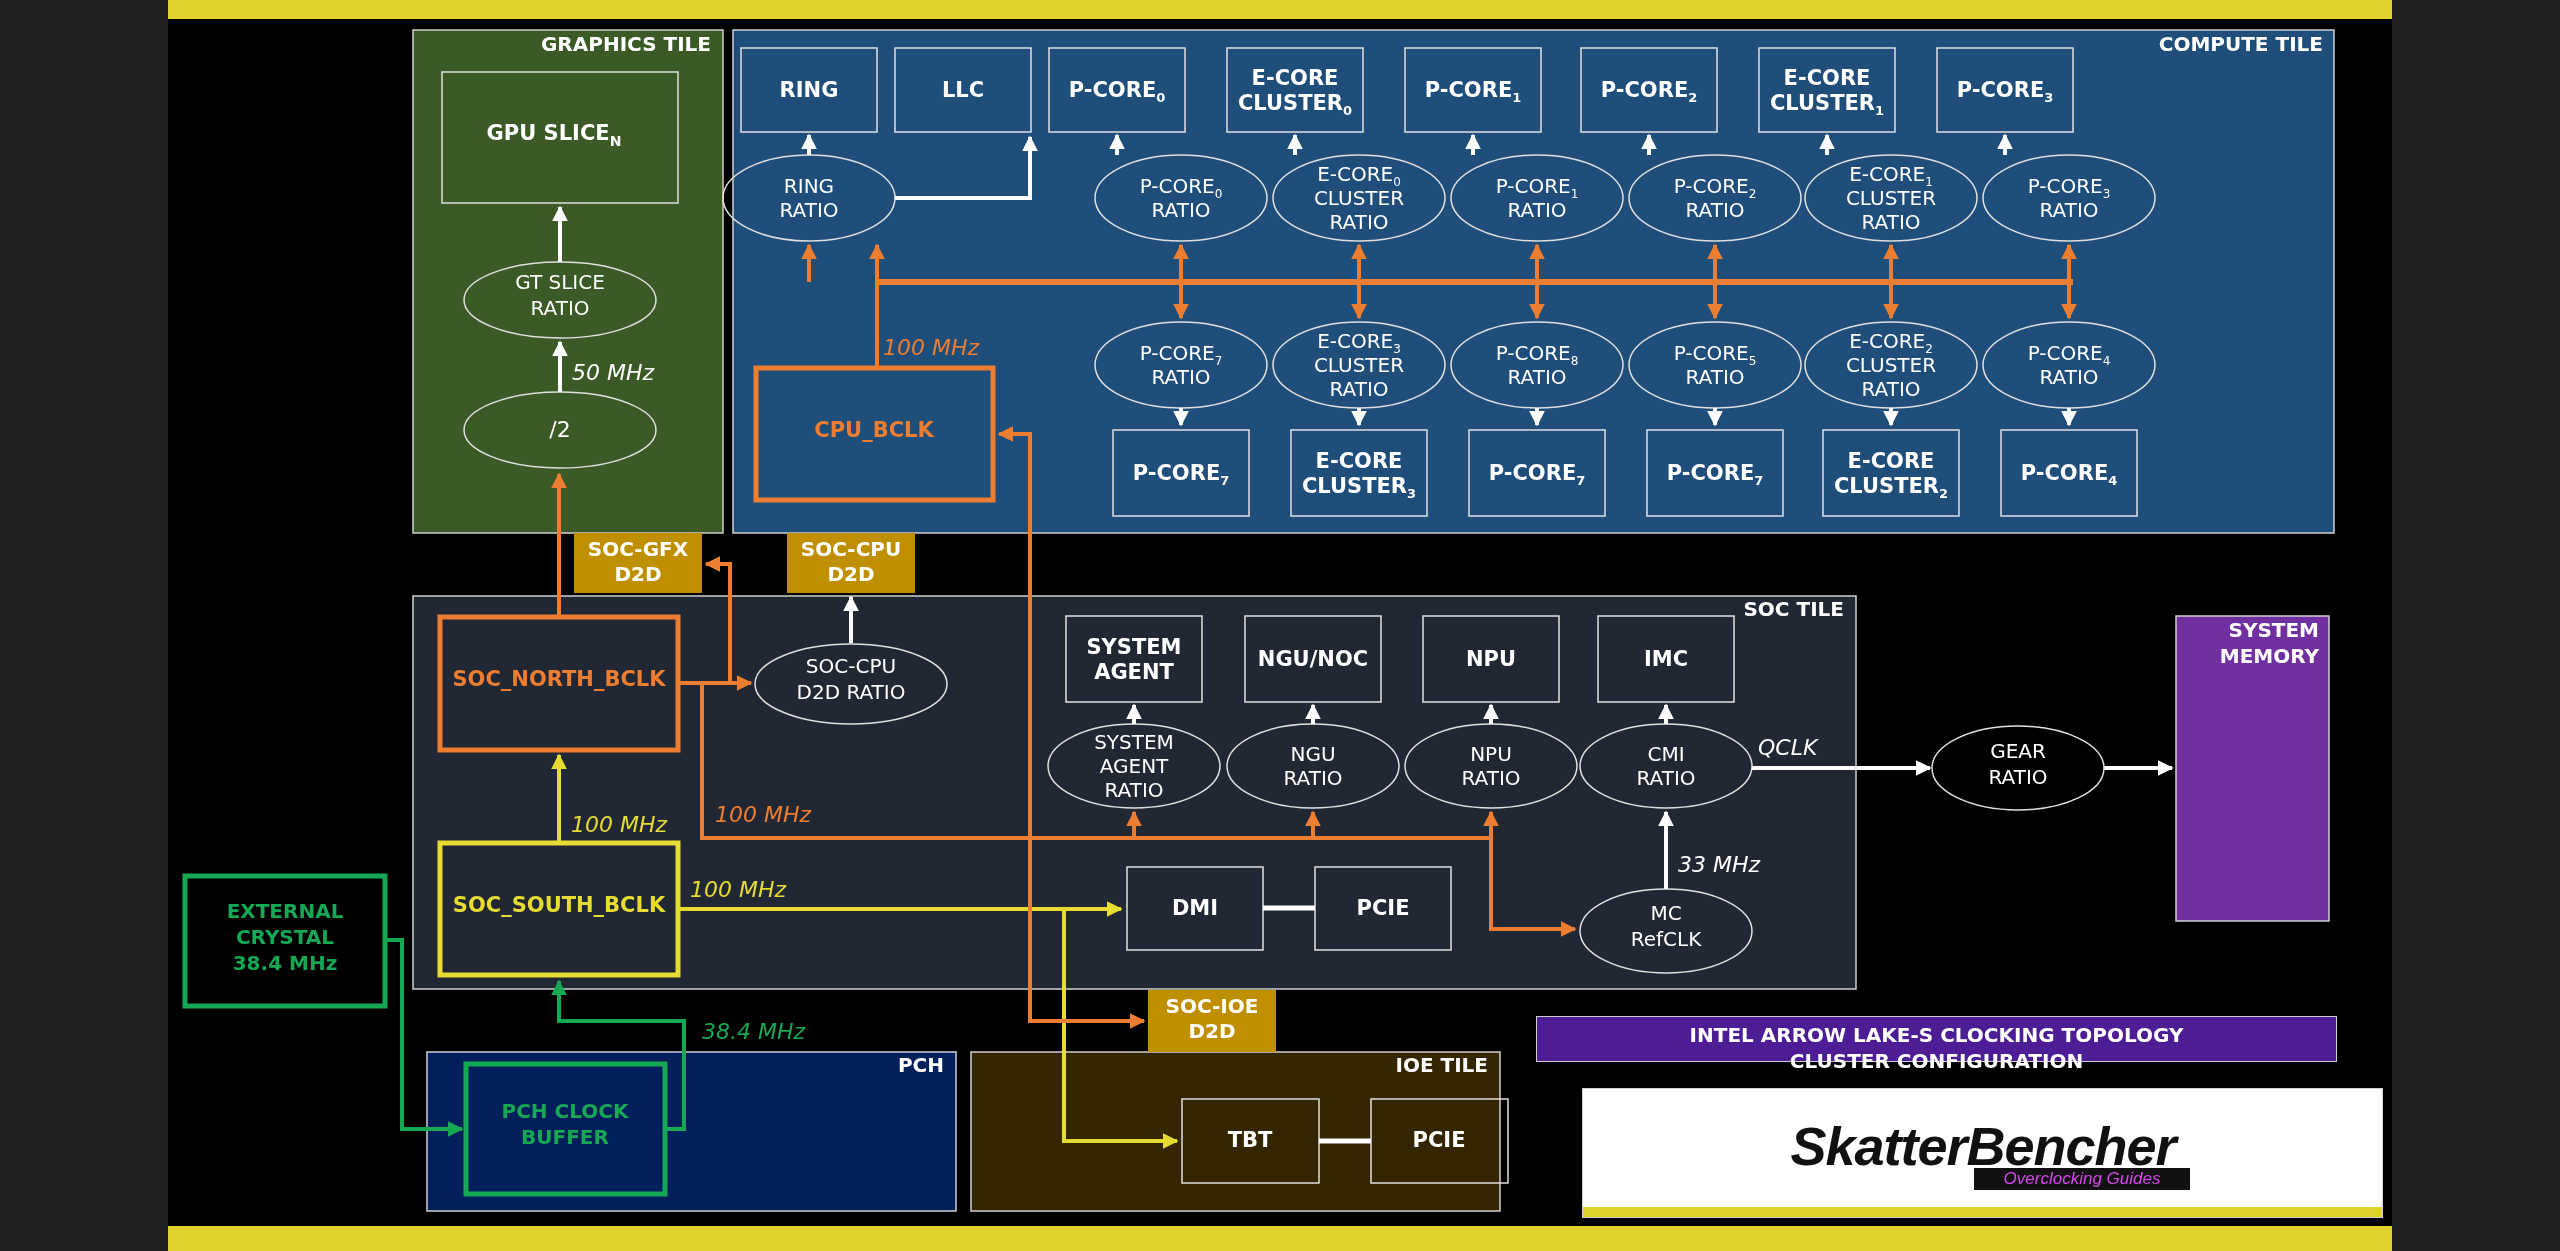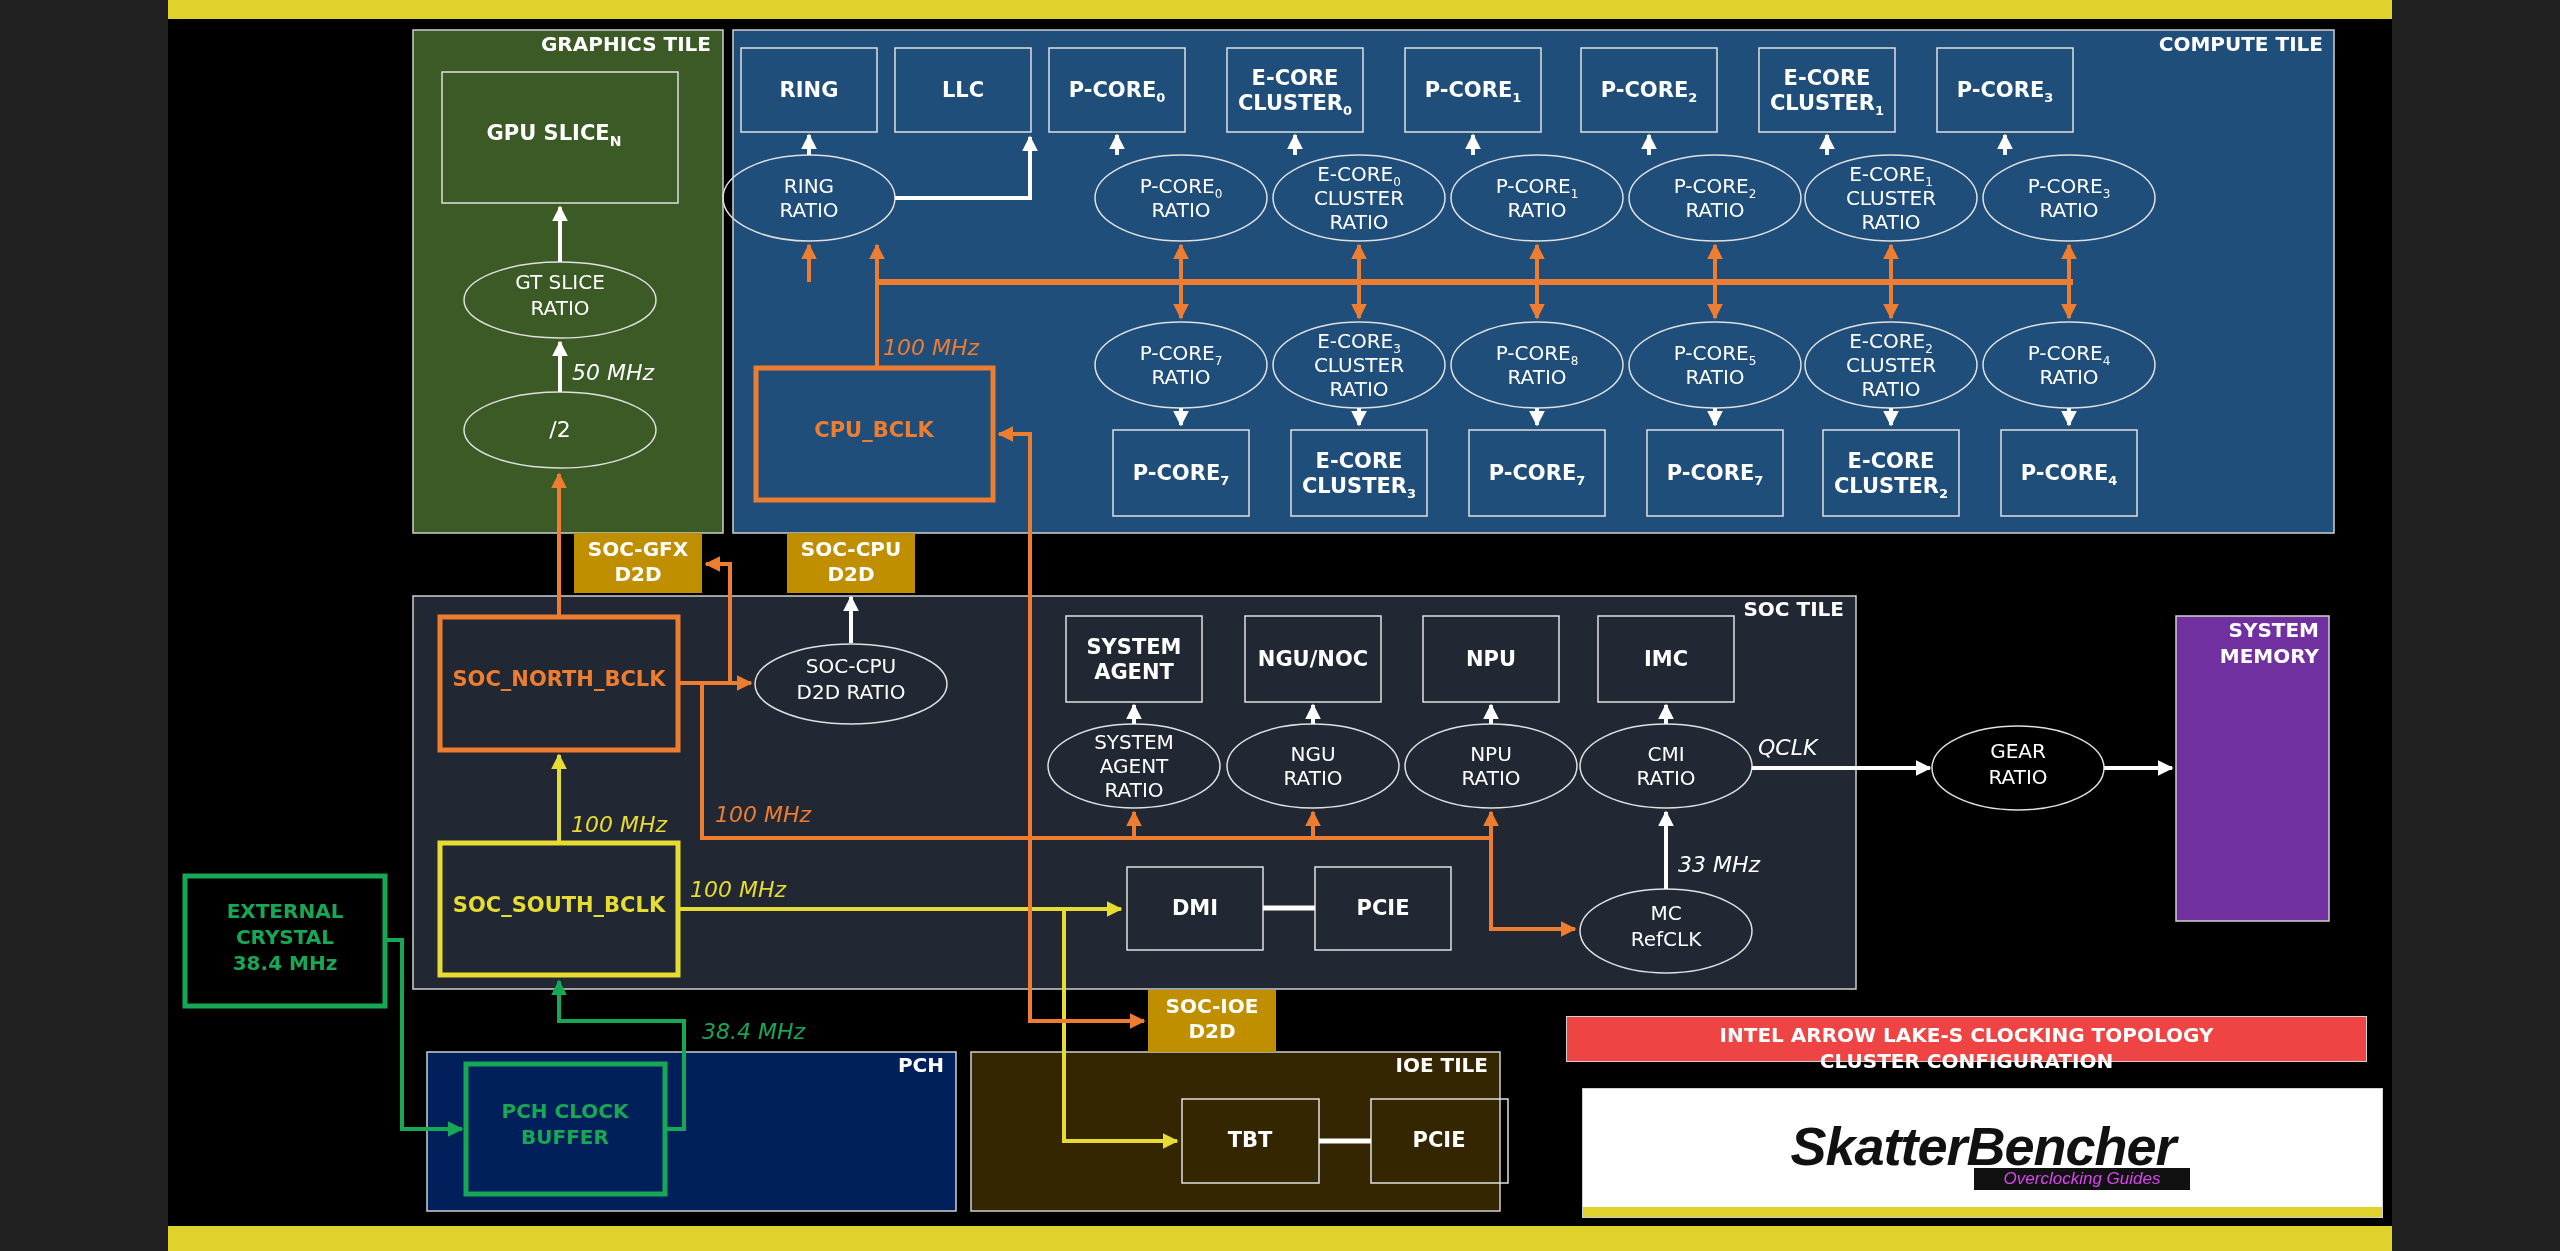--- a/index.html
+++ b/index.html
@@ -383,21 +383,21 @@
   <polyline points="510,683 562,683 562,564 538,564" fill="none" stroke="#ed7d31" stroke-width="4" marker-end="url(#ah-o)"></polyline>
   <line x1="510" y1="683" x2="583" y2="683" stroke="#ed7d31" stroke-width="4" marker-end="url(#ah-o)"></line>
   <polyline points="534,683 534,838 1323,838" fill="none" stroke="#ed7d31" stroke-width="4"></polyline>
   <text class="t" x="547" y="822" font-size="22" font-style="italic" fill="#ed7d31">100 MHz</text>
   <polyline points="1323,838 1323,929 1407,929" fill="none" stroke="#ed7d31" stroke-width="4" marker-end="url(#ah-o)"></polyline>
   <polyline points="862,838 862,1021 976,1021" fill="none" stroke="#ed7d31" stroke-width="4" marker-end="url(#ah-o)"></polyline>
   <polyline points="862,838 862,434 831,434" fill="none" stroke="#ed7d31" stroke-width="4" marker-end="url(#ah-o)"></polyline>
   <line x1="683" y1="643" x2="683" y2="597" stroke="#fff" stroke-width="4" marker-end="url(#ah-w)"></line>
 </svg>
 
-<div style="position:absolute;left:1398px;top:1016px;width:801px;height:46px;border:1.5px solid #cfcfcf;background:#ef4444;text-align:center;color:#fff;font-family:'DejaVu Sans',sans-serif;font-weight:bold;font-size:20px;line-height:26px;padding-top:5px;box-sizing:border-box;">
+<div style="position:absolute;left:1368px;top:1016px;width:801px;height:46px;border:1.5px solid #cfcfcf;background:#4c1d95;text-align:center;color:#fff;font-family:'DejaVu Sans',sans-serif;font-weight:bold;font-size:20px;line-height:26px;padding-top:5px;box-sizing:border-box;">
   <div>INTEL ARROW LAKE-S CLOCKING TOPOLOGY</div>
   <div>CLUSTER CONFIGURATION</div>
 </div>
 <div style="position:absolute;left:1414px;top:1088px;width:801px;height:130px;background:#fff;border:1.5px solid #cfcfcf;box-sizing:border-box;font-style:italic;">
   <div style="position:absolute;left:0;right:0;bottom:0;height:10px;background:#ded22b;"></div>
   <div style="position:absolute;left:200px;top:26px;width:400px;text-align:center;font-family:'Liberation Sans',sans-serif;font-weight:bold;font-size:54px;letter-spacing:-1px;color:#111;">SkatterBencher</div>
   <div style="position:absolute;left:391px;top:79px;width:216px;height:22px;background:#111;color:#d946ef;text-align:center;font-family:'Liberation Sans',sans-serif;font-size:17px;line-height:22px;">Overclocking Guides</div>
 </div>
 </div>
 

